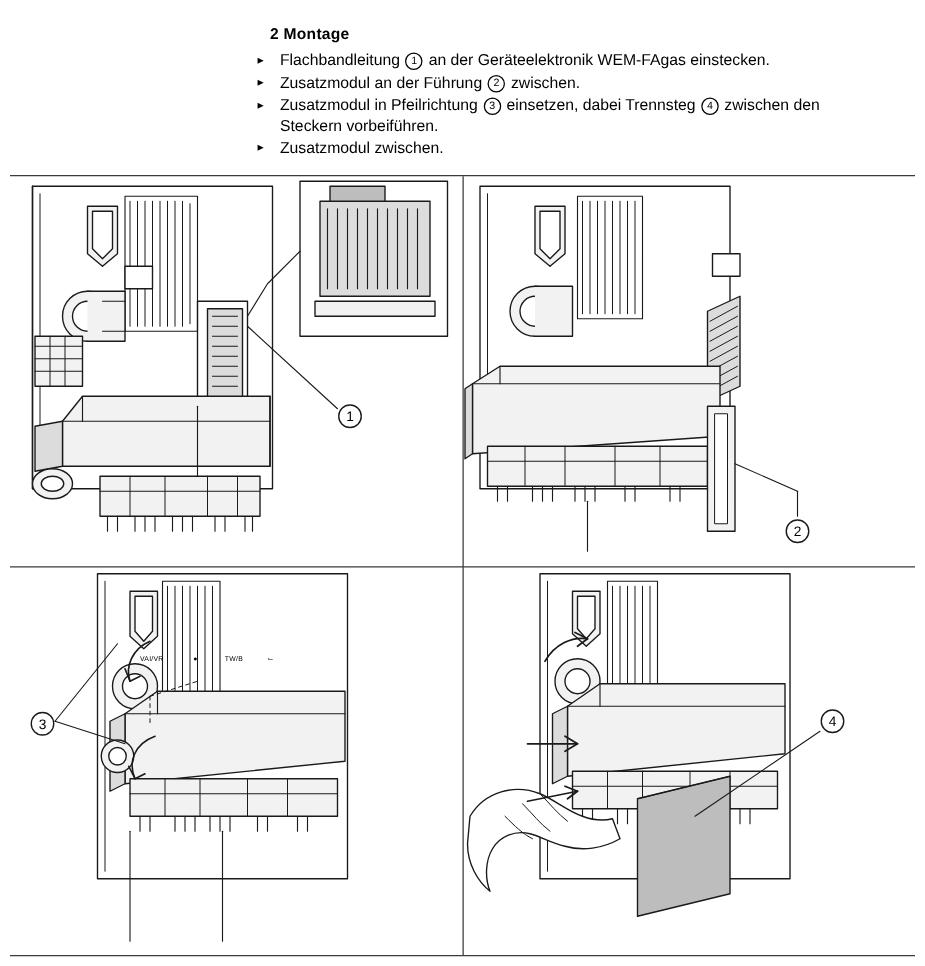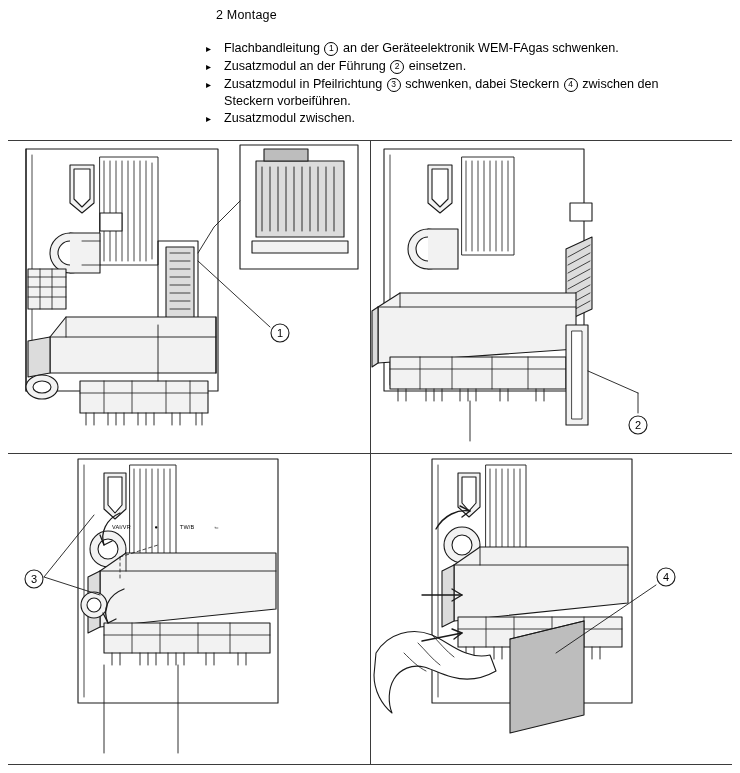--- a/index.html
+++ b/index.html
@@ -13,23 +13,23 @@
     font-family: "Liberation Sans", sans-serif;
     color: #000000;
     position: relative;
     overflow: hidden;
   }
 
   
   .doc-heading {
     position: absolute;
     left: 216px;
-    top: 8px;
+    top: 20px;
     font-size: 12.5px;
-    font-weight: normal;
+    font-weight: bold;
     letter-spacing: 0.2px;
   }
 
   
   .steps {
     position: absolute;
     left: 206px;
     top: 40px;
     width: 500px;
   }
@@ -115,31 +115,31 @@
 </style>
 </head>
 <body>
 
 <div class="doc-heading">2 Montage</div>
 
 <div class="steps">
 
   <div class="step">
     <span class="bullet">▸</span>
-    <span class="txt"><span>Flachbandleitung </span><span class="circnum">1</span><span> an der Geräteelektronik WEM-FAgas schwenken.</span></span>
+    <span class="txt"><span>Flachbandleitung </span><span class="circnum">1</span><span> an der Geräteelektronik WEM-FAgas einstecken.</span></span>
   </div>
 
   <div class="step">
     <span class="bullet">▸</span>
-    <span class="txt"><span>Zusatzmodul an der Führung </span><span class="circnum">2</span><span> einsetzen.</span></span>
+    <span class="txt"><span>Zusatzmodul an der Führung </span><span class="circnum">2</span><span> zwischen.</span></span>
   </div>
 
   <div class="step">
     <span class="bullet">▸</span>
-    <span class="txt"><span>Zusatzmodul in Pfeilrichtung </span><span class="circnum">3</span><span> schwenken, dabei Steckern </span><span class="circnum">4</span><span> zwischen den Steckern vorbeiführen.</span></span>
+    <span class="txt"><span>Zusatzmodul in Pfeilrichtung </span><span class="circnum">3</span><span> einsetzen, dabei Trennsteg </span><span class="circnum">4</span><span> zwischen den Steckern vorbeiführen.</span></span>
   </div>
 
   <div class="step">
     <span class="bullet">▸</span>
     <span class="txt"><span>Zusatzmodul zwischen.</span></span>
   </div>
 
 </div>
 
 <div class="figure-block">

